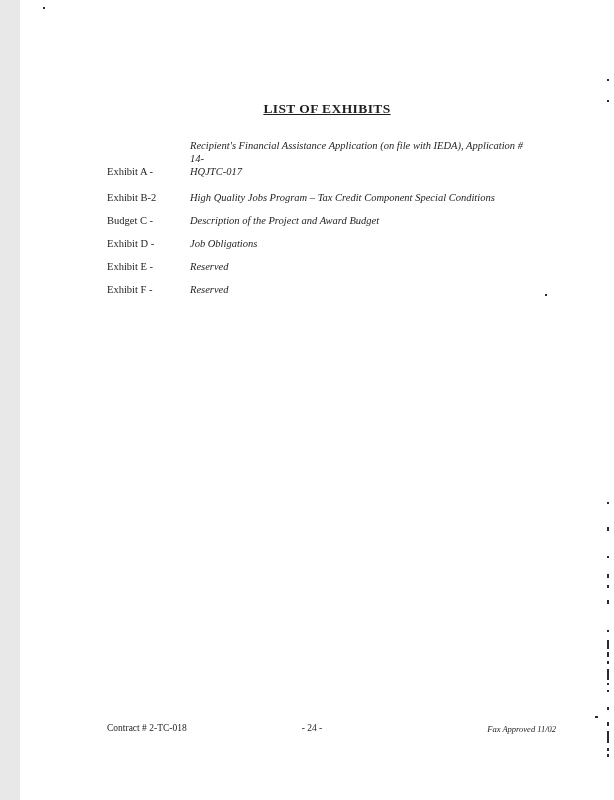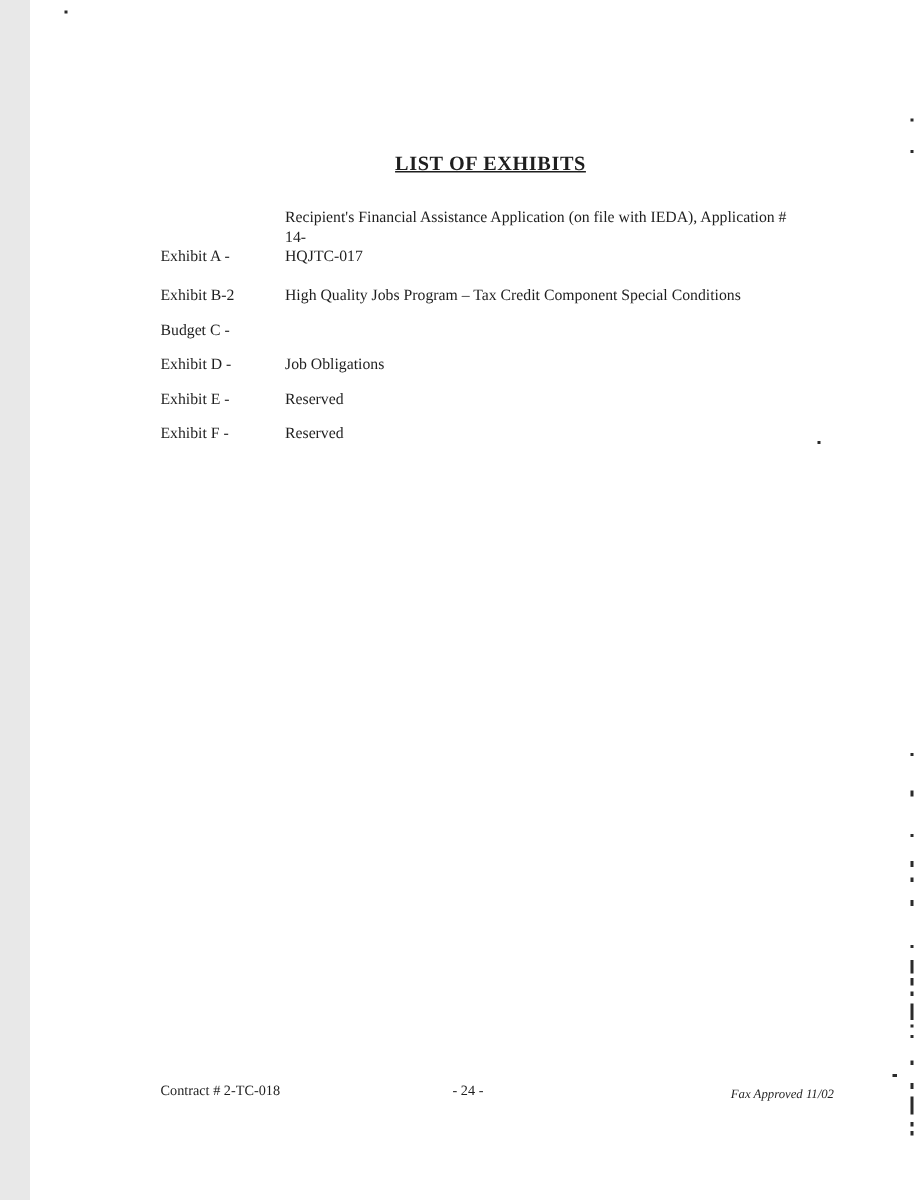--- a/index.html
+++ b/index.html
@@ -39,20 +39,21 @@
     margin-bottom: 10px;
   }
   .exhibit-row.first { margin-bottom: 13px; }
   .exhibit-label {
     width: 83px;
     flex-shrink: 0;
   }
   .exhibit-desc {
     width: 349px;
     white-space: pre-line;
+    font-style: italic;
   }
   .footer-left, .footer-center, .footer-right {
     position: absolute;
     top: 722px;
     font-size: 9.5px;
     line-height: 12px;
   }
   .footer-left  { left: 87px; }
   .footer-center { left: 292px; transform: translateX(-50%); }
   .footer-right {
@@ -76,20 +77,21 @@
       <span class="exhibit-label">Exhibit A -</span>
       <span class="exhibit-desc">Recipient's Financial Assistance Application (on file with IEDA), Application # 14-
 HQJTC-017</span>
     </div>
     <div class="exhibit-row">
       <span class="exhibit-label">Exhibit B-2</span>
       <span class="exhibit-desc">High Quality Jobs Program – Tax Credit Component Special Conditions</span>
     </div>
     <div class="exhibit-row">
       <span class="exhibit-label">Budget C -</span>
+      <span class="exhibit-desc">Description of the Project and Award Budget</span>
     </div>
     <div class="exhibit-row">
       <span class="exhibit-label">Exhibit D -</span>
       <span class="exhibit-desc">Job Obligations</span>
     </div>
     <div class="exhibit-row">
       <span class="exhibit-label">Exhibit E -</span>
       <span class="exhibit-desc">Reserved</span>
     </div>
     <div class="exhibit-row">

